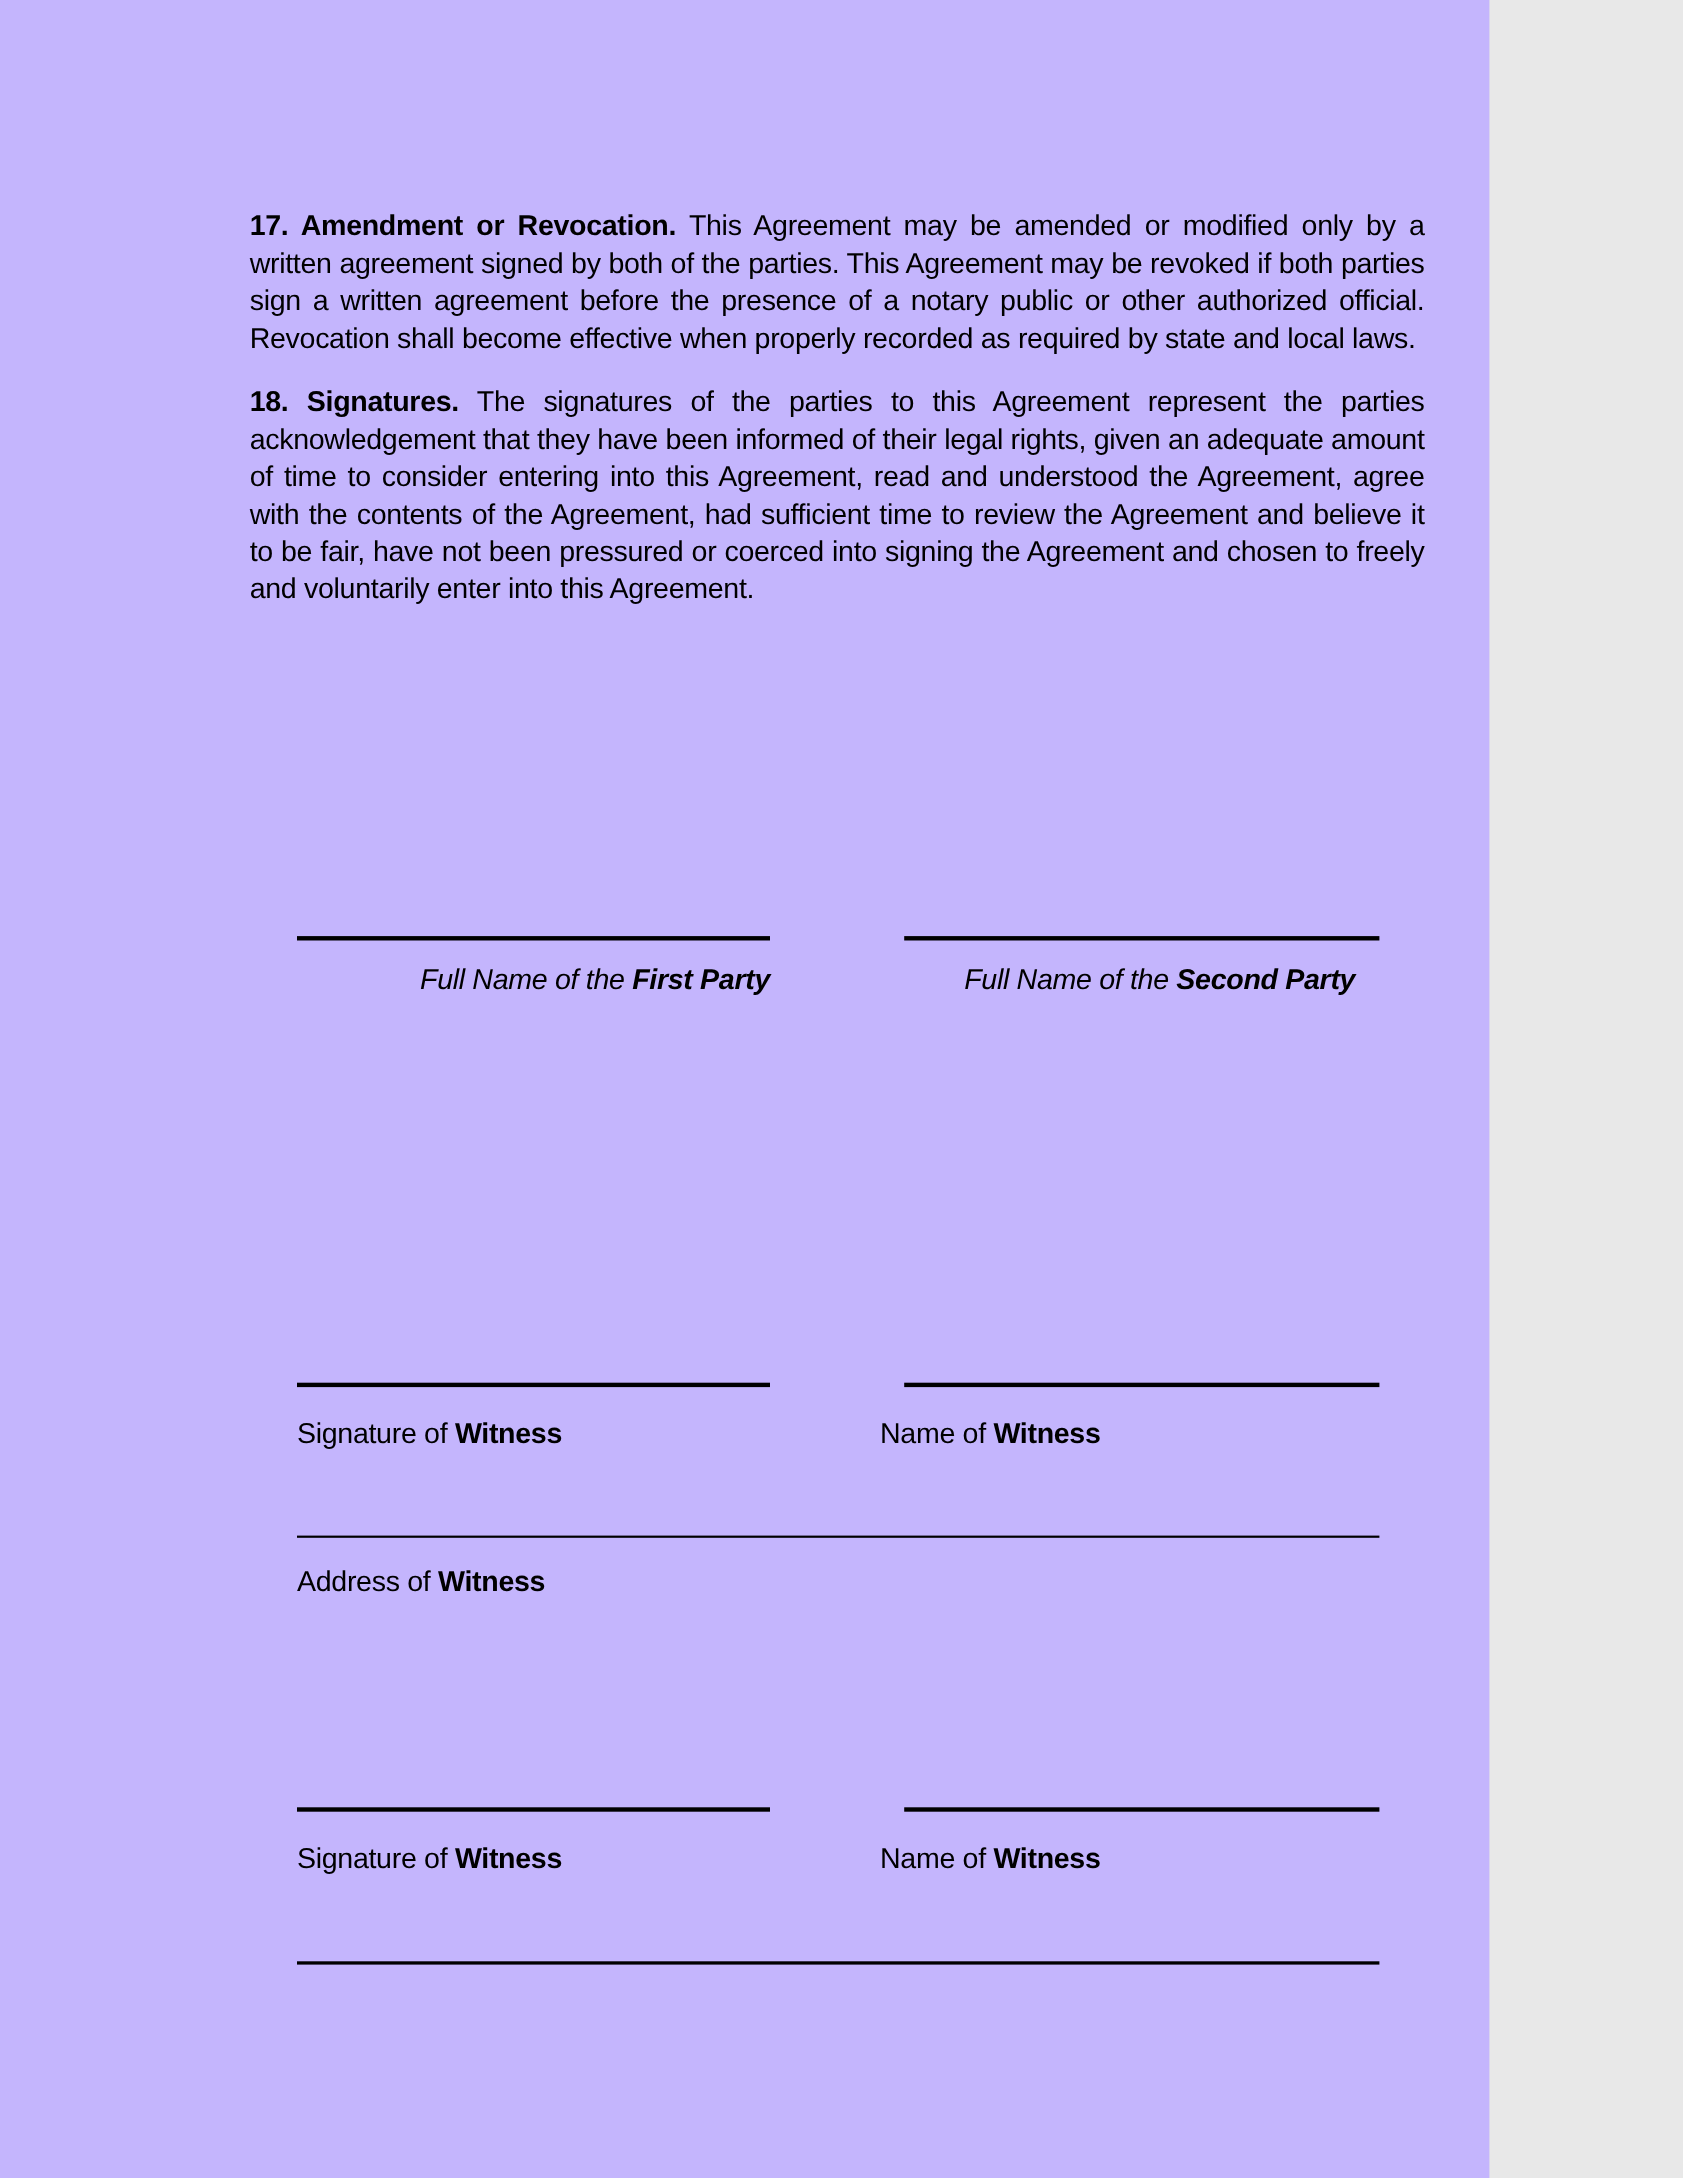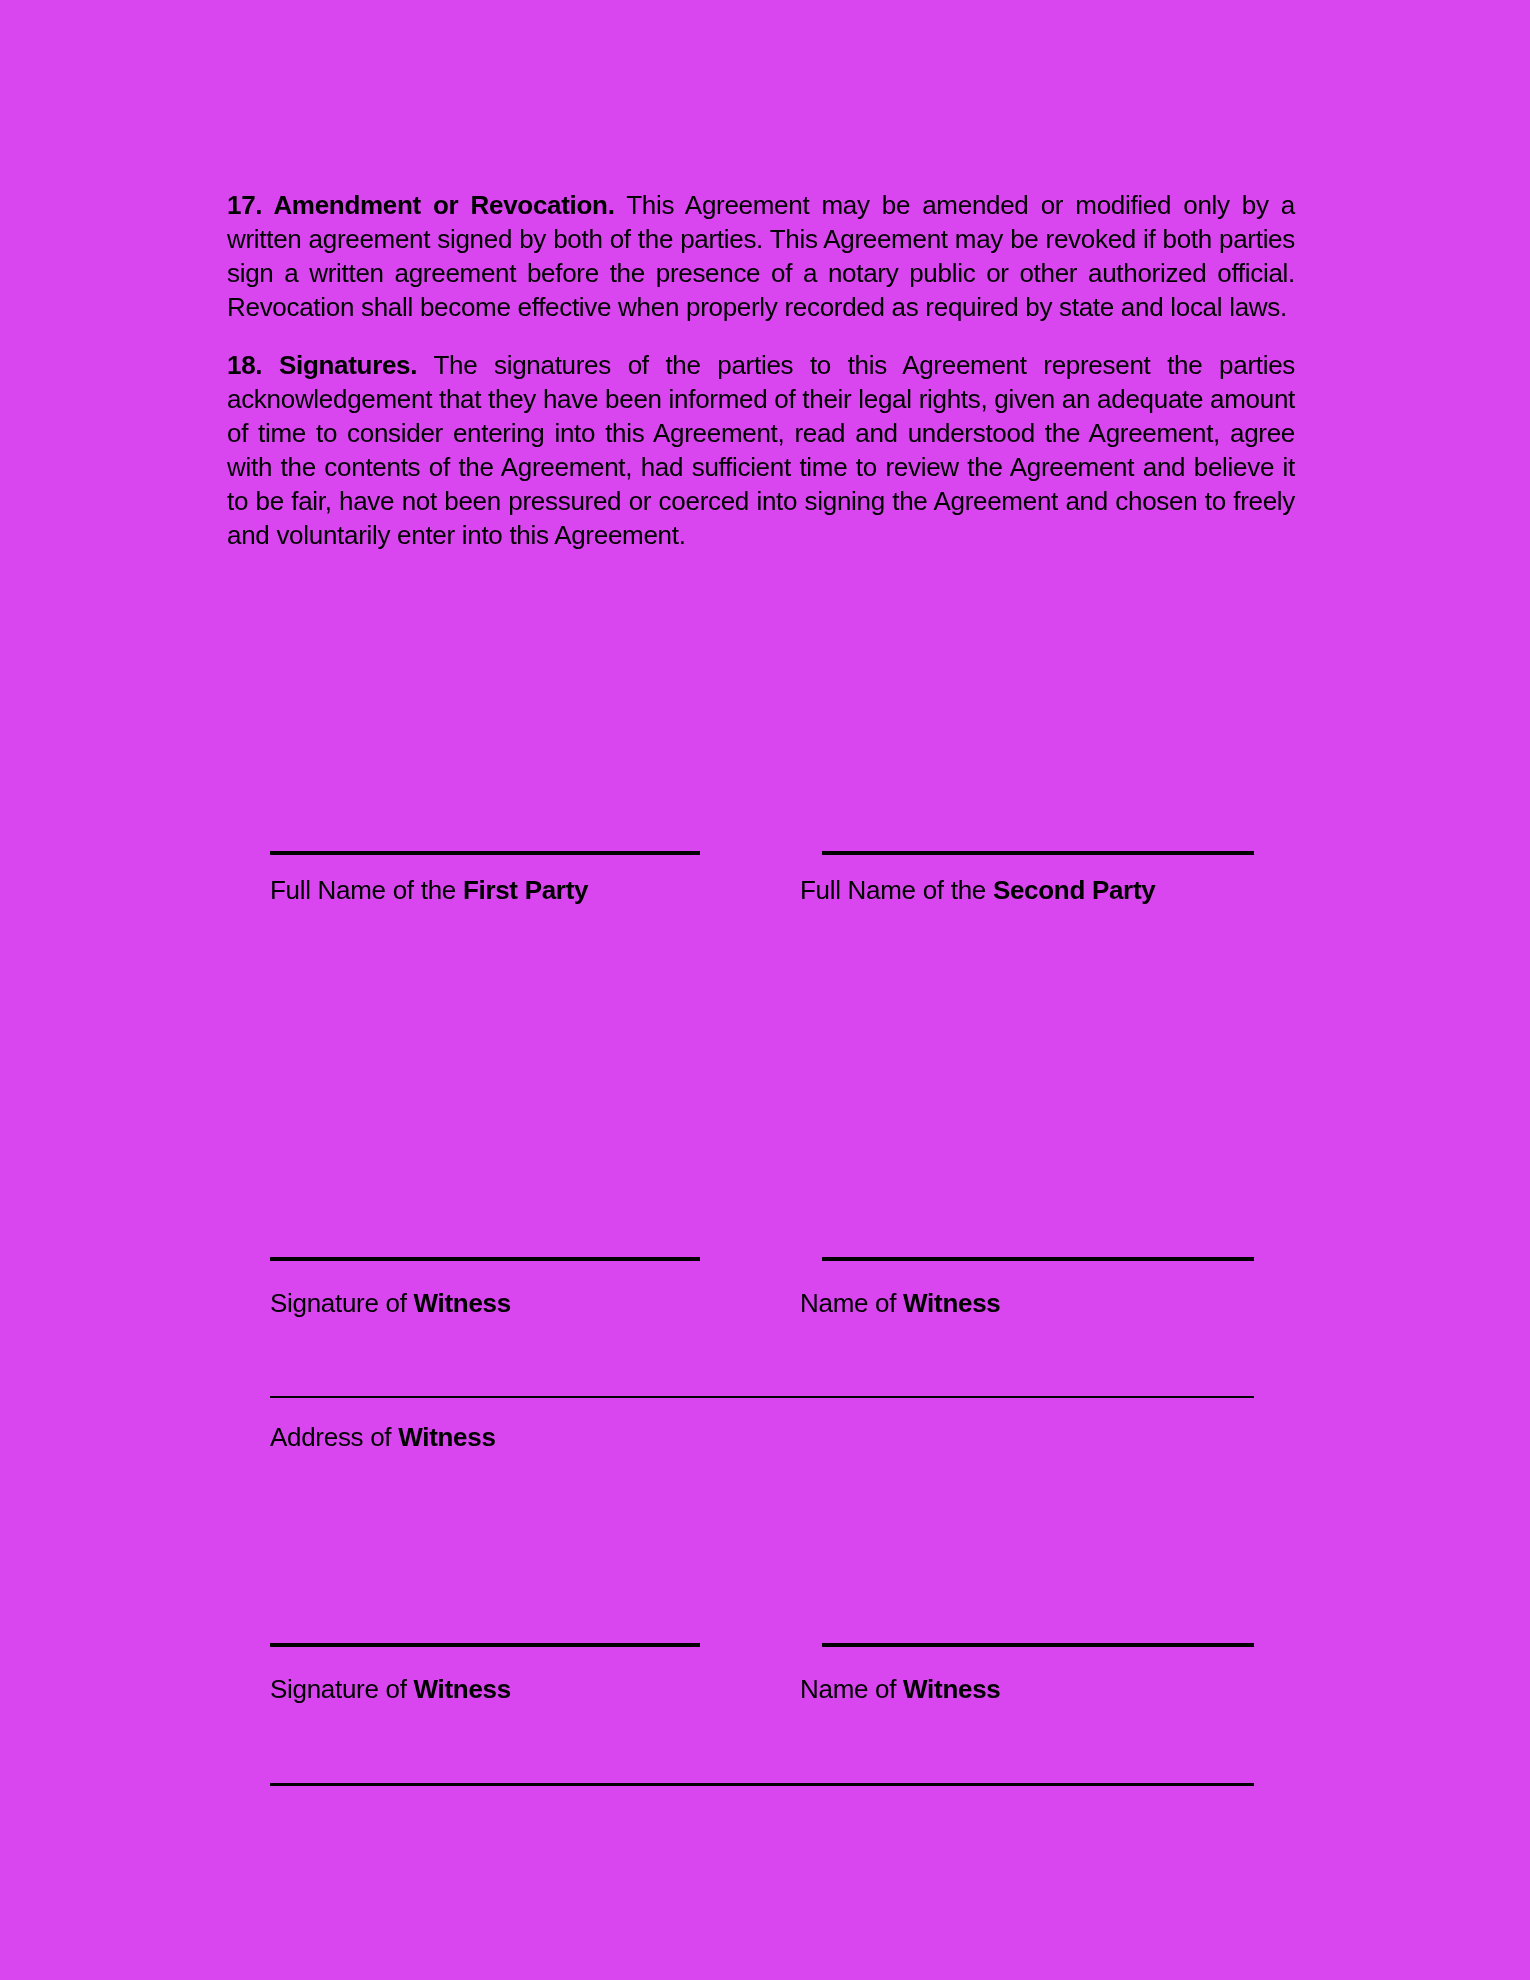--- a/index.html
+++ b/index.html
@@ -1,20 +1,20 @@
 <!DOCTYPE html>
 <html><head>
 <meta charset="utf-8">
 <style>
   html, body { margin: 0; padding: 0; background: #e8e8e8; }
   .page {
     position: relative;
-    width: 1530px;
+    width: 1354px;
     height: 1980px;
-    background: #d946ef;
+    background: #c4b5fd;
     font-family: "Liberation Sans", sans-serif;
     color: #000000;
     overflow: hidden;
   }
   .paras {
     position: absolute;
     left: 227px;
     top: 188px;
     width: 1068px;
   }
@@ -47,21 +47,21 @@
   .hline.medium    { height: 3px; }
   .label {
     position: absolute;
     font-size: 26px;
     line-height: 32px;
     letter-spacing: -0.3px;
     white-space: nowrap;
   }
   .label.left-col  { left: 270px; width: 430px; }
   .label.right-col { left: 800px; width: 432px; }
-  .label.centered  { text-align: left; }
+  .label.centered  { text-align: right; font-style: italic; }
   .presence-heading {
     position: absolute;
     left: 270px;
     top: 1044px;
     width: 984px;
     text-align: center;
     font-size: 27px;
     font-weight: bold;
     letter-spacing: -0.2px;
   }

